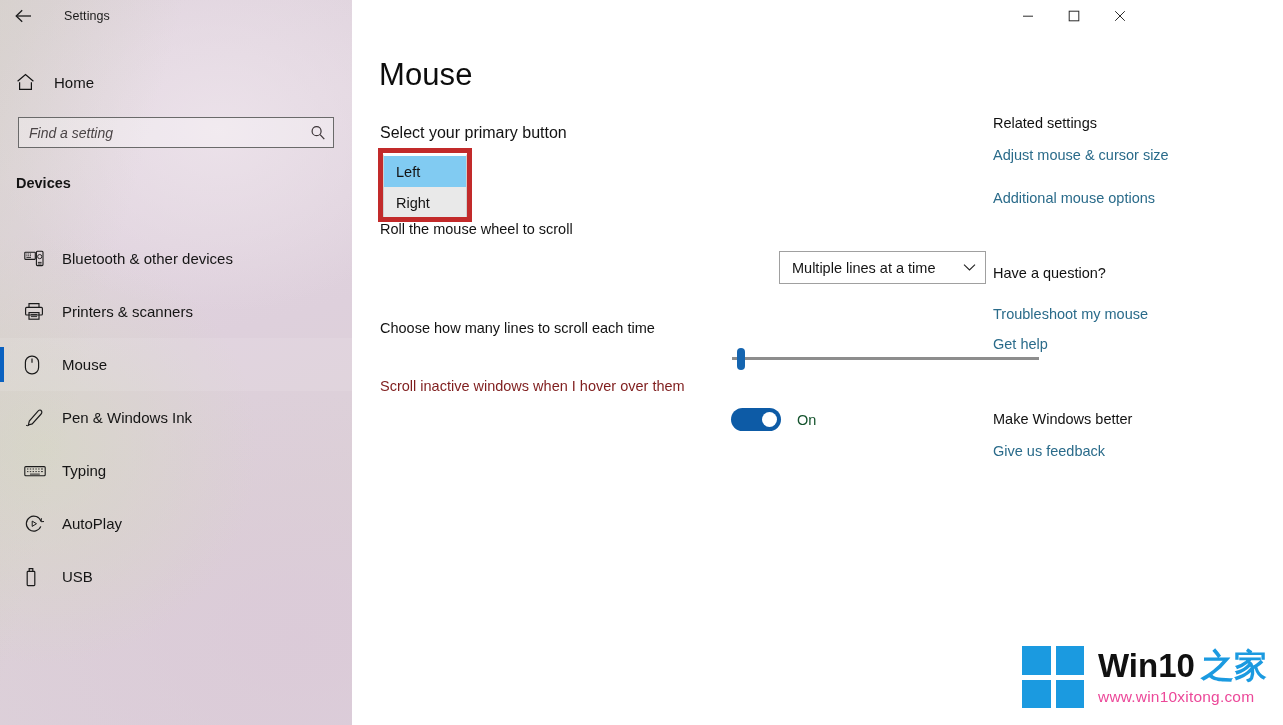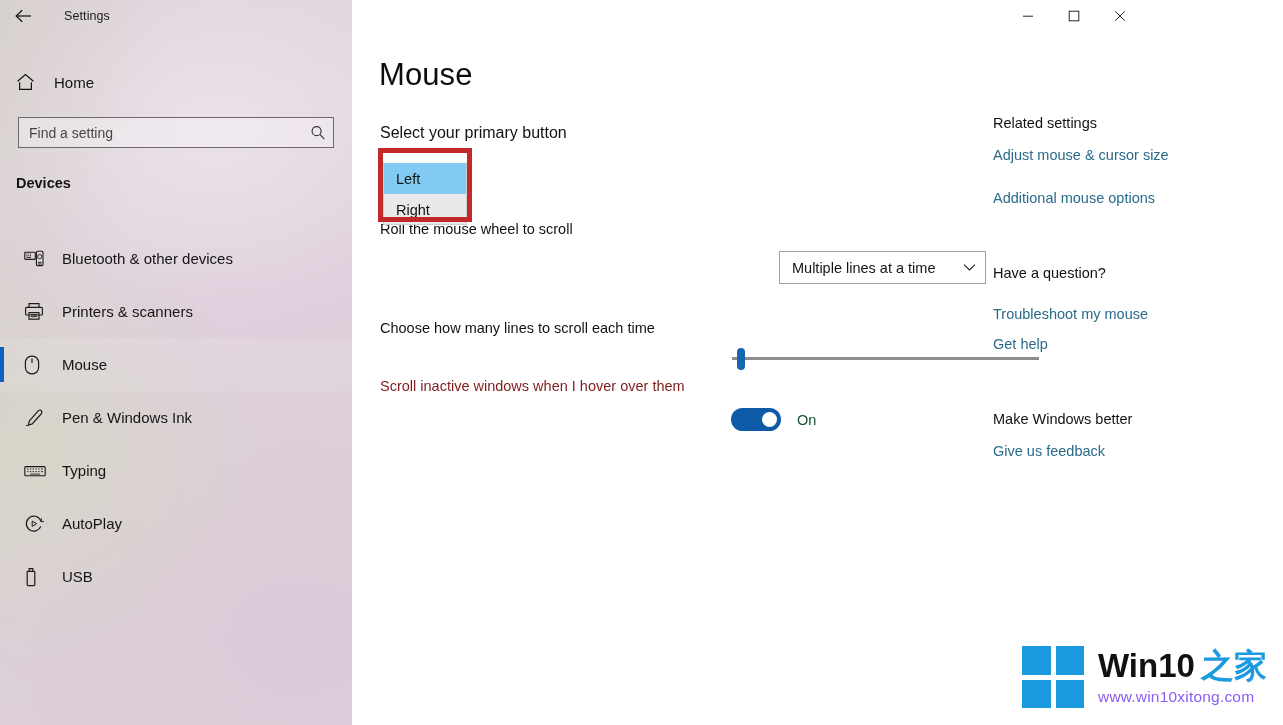--- a/index.html
+++ b/index.html
@@ -90,20 +90,21 @@
     border: 1px solid #6a6a6a;
     display: flex; align-items: center;
   }
   .search-wrap input {
     flex: 1;
     border: 0; outline: 0; background: transparent;
     font-family: "Liberation Sans", sans-serif;
     font-size: 14px;
     color: #2a2a2a;
     padding: 0 6px 0 10px;
+    font-style: italic;
   }
   .search-wrap input::placeholder { color: #4a4446; opacity: 1; }
   .search-ico { width: 30px; display: flex; align-items: center; justify-content: center; color: #3c3538; }
 
   
   .cat-header {
     position: absolute; left: 16px; top: 175px;
     font-size: 14.5px; font-weight: bold; color: #141414;
   }
 
@@ -169,21 +170,21 @@
     position: absolute;
     left: 0; top: 0;
     width: 94px; height: 74px;
     border: 5px solid #c22a2a;
     box-sizing: border-box;
     pointer-events: none;
     z-index: 8;
   }
   .combo-open {
     position: absolute;
-    left: 5px; top: 13px;
+    left: 5px; top: 6px;
     width: 84px; height: 64px;
     background: #e9e9e9;
     border: 1px solid #cfcfcf;
     border-top: 2px solid #fdfdfd;
     overflow: hidden;
     z-index: 7;
   }
   .combo-open .opt {
     height: 31px;
     display: flex; align-items: center;
@@ -285,21 +286,21 @@
   }
   .wm-logo span { background: #1b9ae0; display: block; }
   .wm-text { margin-left: 14px; }
   .wm-line1 {
     font-size: 33px; font-weight: bold; line-height: 1;
     color: #111; white-space: nowrap;
   }
   .wm-line1 .cn { color: #1b9ae0; margin-left: 6px; }
   .wm-line2 {
     margin-top: 6px;
-    font-size: 15.5px; color: #8b5cf6; letter-spacing: .2px;
+    font-size: 15.5px; color: #ec4899; letter-spacing: .2px;
   }
 </style>
 </head>
 <body>
 
 <div id="app">
 
   <div id="sidebar">
     <div class="sb-inner">
 

